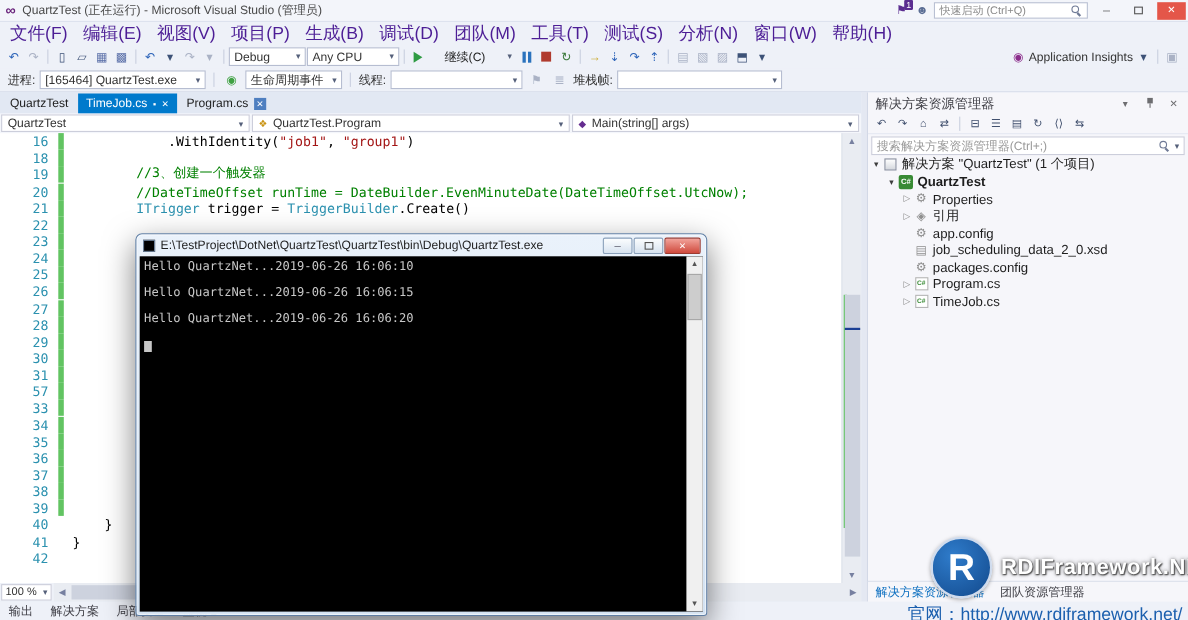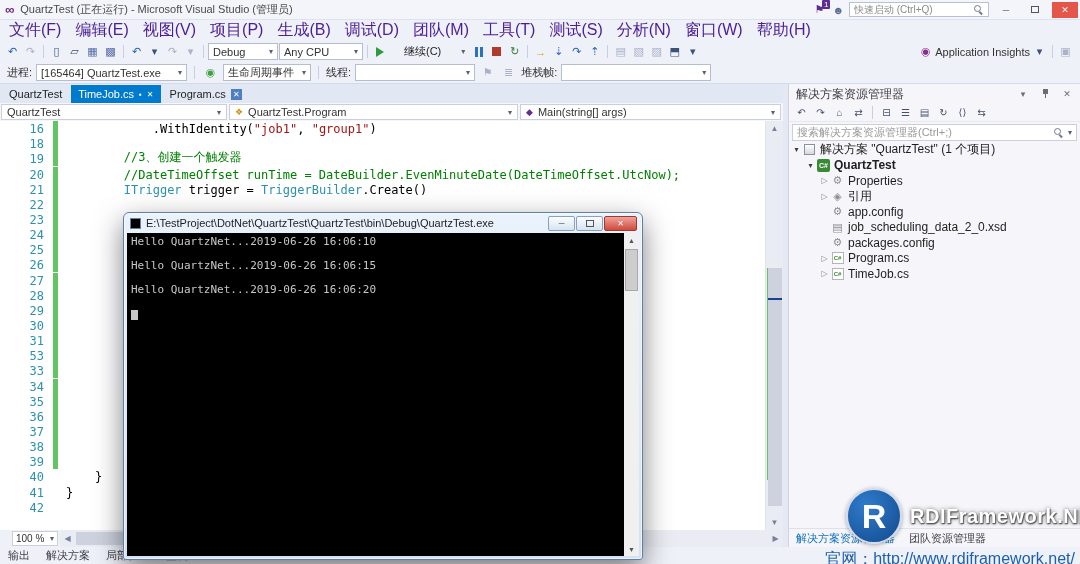--- a/index.html
+++ b/index.html
@@ -76,21 +76,21 @@
 .seg-p{color:#000}.seg-s{color:#a31515}.seg-c{color:#008000}.seg-t{color:#2b91af}
 
 #ed-vscroll{position:absolute;left:765px;top:37px;width:18px;height:409px;background:#e9ecf2;border-left:1px solid #dfe3ec}
 .sb-arrow{height:15px;display:flex;align-items:center;justify-content:center;font-size:8px;color:#7780a0}
 .sb-arrow.bottom{position:absolute;bottom:0;width:100%}
 #ed-thumb{position:absolute;left:2px;top:147px;width:14px;height:238px;background:#cdd2de}
 #ed-green-marks{position:absolute;left:1px;top:147px;width:3px;height:212px;background:#62c462}
 #ed-caret-mark{position:absolute;left:2px;top:177px;width:14px;height:2px;background:#1b3f94}
 
 #ed-bottom{position:absolute;left:0;top:446px;width:783px;height:17px;background:#eef1f8;display:flex;align-items:center}
-.zoom-box{width:46px;height:15px;margin-left:12px;background:#fff;border:1px solid #cccedb;font-size:10px;
+.zoom-box{width:46px;height:15px;margin-left:1px;background:#fff;border:1px solid #cccedb;font-size:10px;
  display:flex;align-items:center;justify-content:space-between;padding:0 3px;color:#333;flex:none}
 #ed-hscroll{flex:1;height:17px;position:relative;background:#e9ecf2;margin-left:2px}
 .hsb-arrow{position:absolute;top:0;width:15px;height:17px;display:flex;align-items:center;justify-content:center;font-size:8px;color:#7780a0}
 #ed-hthumb{position:absolute;left:16px;top:2px;width:262px;height:13px;background:#cdd2de}
 
 
 #bottom-strip{position:absolute;left:0;top:547px;width:1080px;height:17px;background:#eef1f8;
  display:flex;align-items:center;gap:16px;padding-left:8px;font-size:11px;color:#3f3f46}
 .btab{white-space:nowrap}
 #bottom-strip .url{position:absolute;right:5px;top:2px;color:#1b5fae;font-size:16px}
@@ -373,21 +373,21 @@
           <span class="ed-num">30</span>
           <span class="ed-chg on"></span>
           <span class="ed-code"></span>
         </div>
         <div class="ed-line">
           <span class="ed-num">31</span>
           <span class="ed-chg on"></span>
           <span class="ed-code"></span>
         </div>
         <div class="ed-line">
-          <span class="ed-num">53</span>
+          <span class="ed-num">57</span>
           <span class="ed-chg on"></span>
           <span class="ed-code"></span>
         </div>
         <div class="ed-line">
           <span class="ed-num">33</span>
           <span class="ed-chg on"></span>
           <span class="ed-code"></span>
         </div>
         <div class="ed-line">
           <span class="ed-num">34</span>

